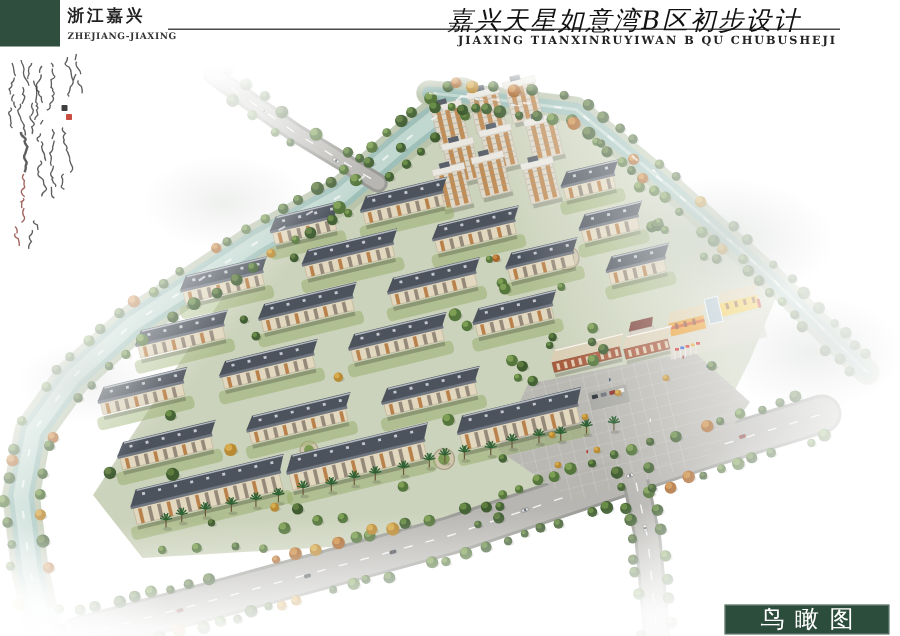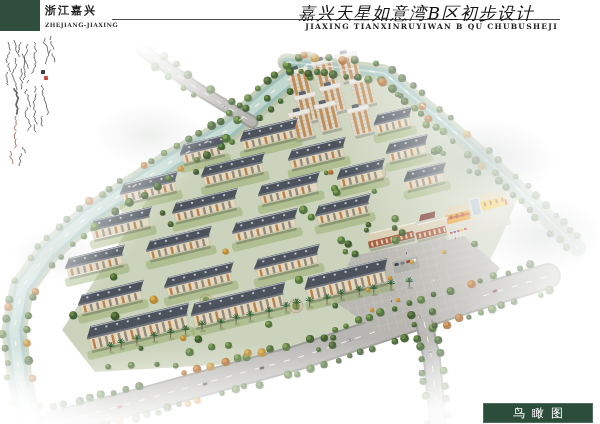--- a/index.html
+++ b/index.html
@@ -32,21 +32,21 @@
   .title-cn{position:absolute;right:66px;top:2px;font-size:17px;font-weight:normal;color:#111;
             letter-spacing:1.5px;white-space:nowrap;font-style:italic;}
   .title-en{position:absolute;right:42px;top:22px;font-size:7.5px;font-weight:bold;color:#222;
             letter-spacing:1.3px;white-space:nowrap;margin-left:28px;}
   
   #annot{position:absolute;left:0;top:30px;z-index:2;}
   
   .sheet-label{position:absolute;left:483px;top:403px;width:110px;height:20px;z-index:2;
       display:flex;align-items:center;justify-content:center;
       box-shadow:inset 0 0 0 1px rgba(255,255,255,.18);}
-  .sheet-label span{color:#fff;font-size:12px;letter-spacing:7px;padding-left:7px;white-space:nowrap;}
+  .sheet-label span{color:#fff;font-size:16px;letter-spacing:7px;padding-left:7px;white-space:nowrap;}
 </style>
 </head>
 <body>
 
 <div id="stage">
 
   <svg id="scene" width="600" height="424" viewBox="0 0 600 424">
       <g>
         <polygon points="318,70 392,76 452,130 520,192 500,240 470,300 300,360 95,372 62,330 172,162 252,106" fill="#c8cfb6" opacity="0.92"></polygon>
         <g>

